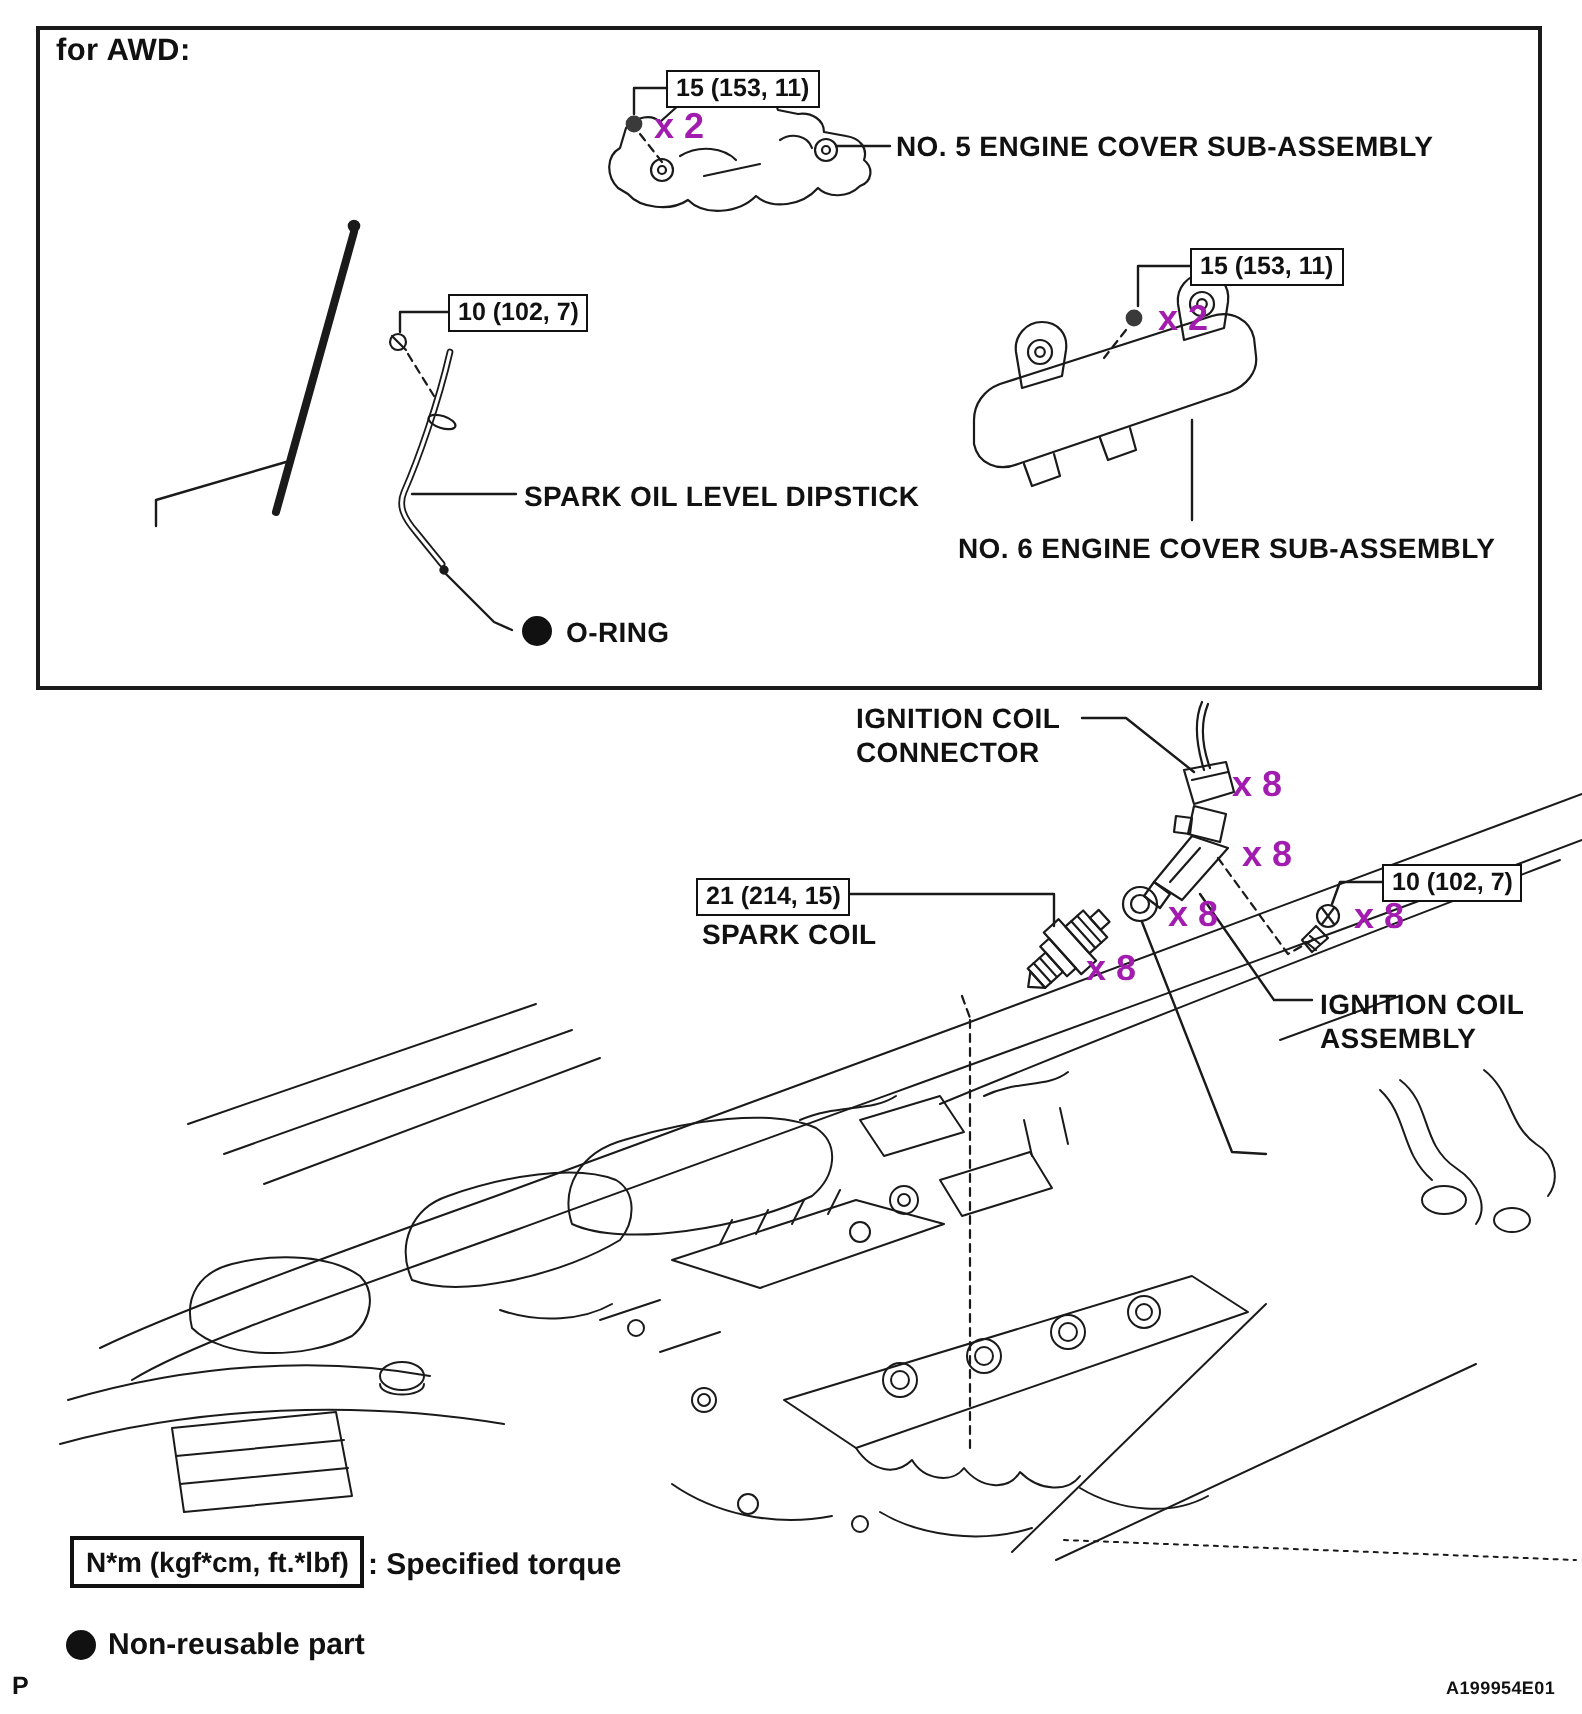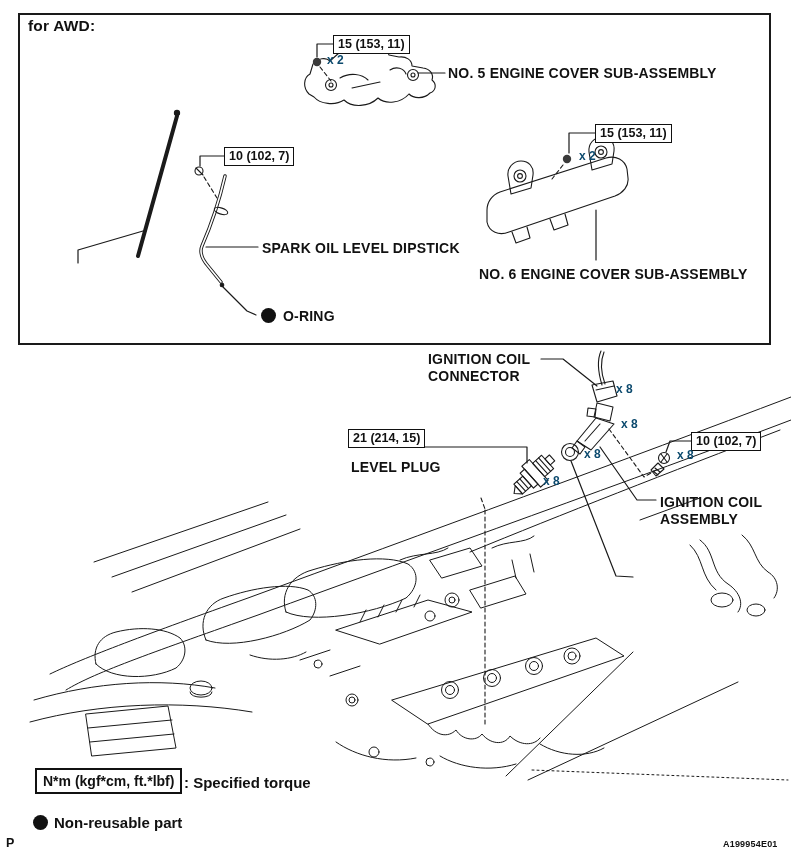--- a/index.html
+++ b/index.html
@@ -4,21 +4,21 @@
 <style>
   html,body{margin:0;padding:0;background:#ffffff;}
   .page{position:relative;width:791px;height:857px;background:#fff;overflow:hidden;
         font-family:"Liberation Sans", sans-serif;color:#111;font-weight:bold;}
   svg.art{position:absolute;left:0;top:0;}
   .frame{position:absolute;border:2px solid #1a1a1a;background:transparent;}
   .lbl{position:absolute;font-size:14px;line-height:17px;letter-spacing:.2px;white-space:nowrap;color:#111;}
   .title{position:absolute;font-size:15.5px;letter-spacing:.2px;white-space:nowrap;color:#111;}
   .tq{position:absolute;border:1.6px solid #111;background:#fff;padding:1px 4px;
       font-size:12.5px;line-height:15px;white-space:nowrap;color:#111;}
-  .cnt{position:absolute;font-size:12px;white-space:nowrap;color:#0c4a6e;}
+  .cnt{position:absolute;font-size:18px;white-space:nowrap;color:#a21caf;}
   .bullet{position:absolute;width:15px;height:15px;border-radius:50%;background:#111;}
   .legend-box{position:absolute;border:2px solid #111;background:#fff;padding:2px 6px;
       font-size:14px;line-height:18px;white-space:nowrap;color:#111;}
   .legend-txt{position:absolute;font-size:15px;white-space:nowrap;color:#111;}
   .pgmark{position:absolute;font-size:12.5px;color:#111;}
   .figid{position:absolute;font-size:9px;letter-spacing:.2px;color:#111;}
 </style>
 </head>
 <body>
 
@@ -232,22 +232,22 @@
   </div>
   <div class="cnt" style="left:616px;top:382px;">x 8</div>
 
   <div class="cnt" style="left:621px;top:417px;">x 8</div>
 
   <div class="cnt" style="left:584px;top:447px;">x 8</div>
 
   <div class="tq" style="left:691px;top:432px;">10 (102, 7)</div>
   <div class="cnt" style="left:677px;top:448px;">x 8</div>
 
-  <div class="tq" style="left:348px;top:429px;">21 (214, 15)</div>
-  <div class="lbl" style="left:351px;top:459px;">LEVEL PLUG</div>
+  <div class="tq" style="left:348px;top:439px;">21 (214, 15)</div>
+  <div class="lbl" style="left:351px;top:459px;">SPARK COIL</div>
   <div class="cnt" style="left:543px;top:474px;">x 8</div>
 
   <div class="lbl" style="left:660px;top:494px;">
     <div>IGNITION COIL</div>
     <div>ASSEMBLY</div>
   </div>
 
 
   <div class="legend-box" style="left:35px;top:768px;">N*m (kgf*cm, ft.*lbf)</div>
   <div class="legend-txt" style="left:184px;top:774px;">: Specified torque</div>

